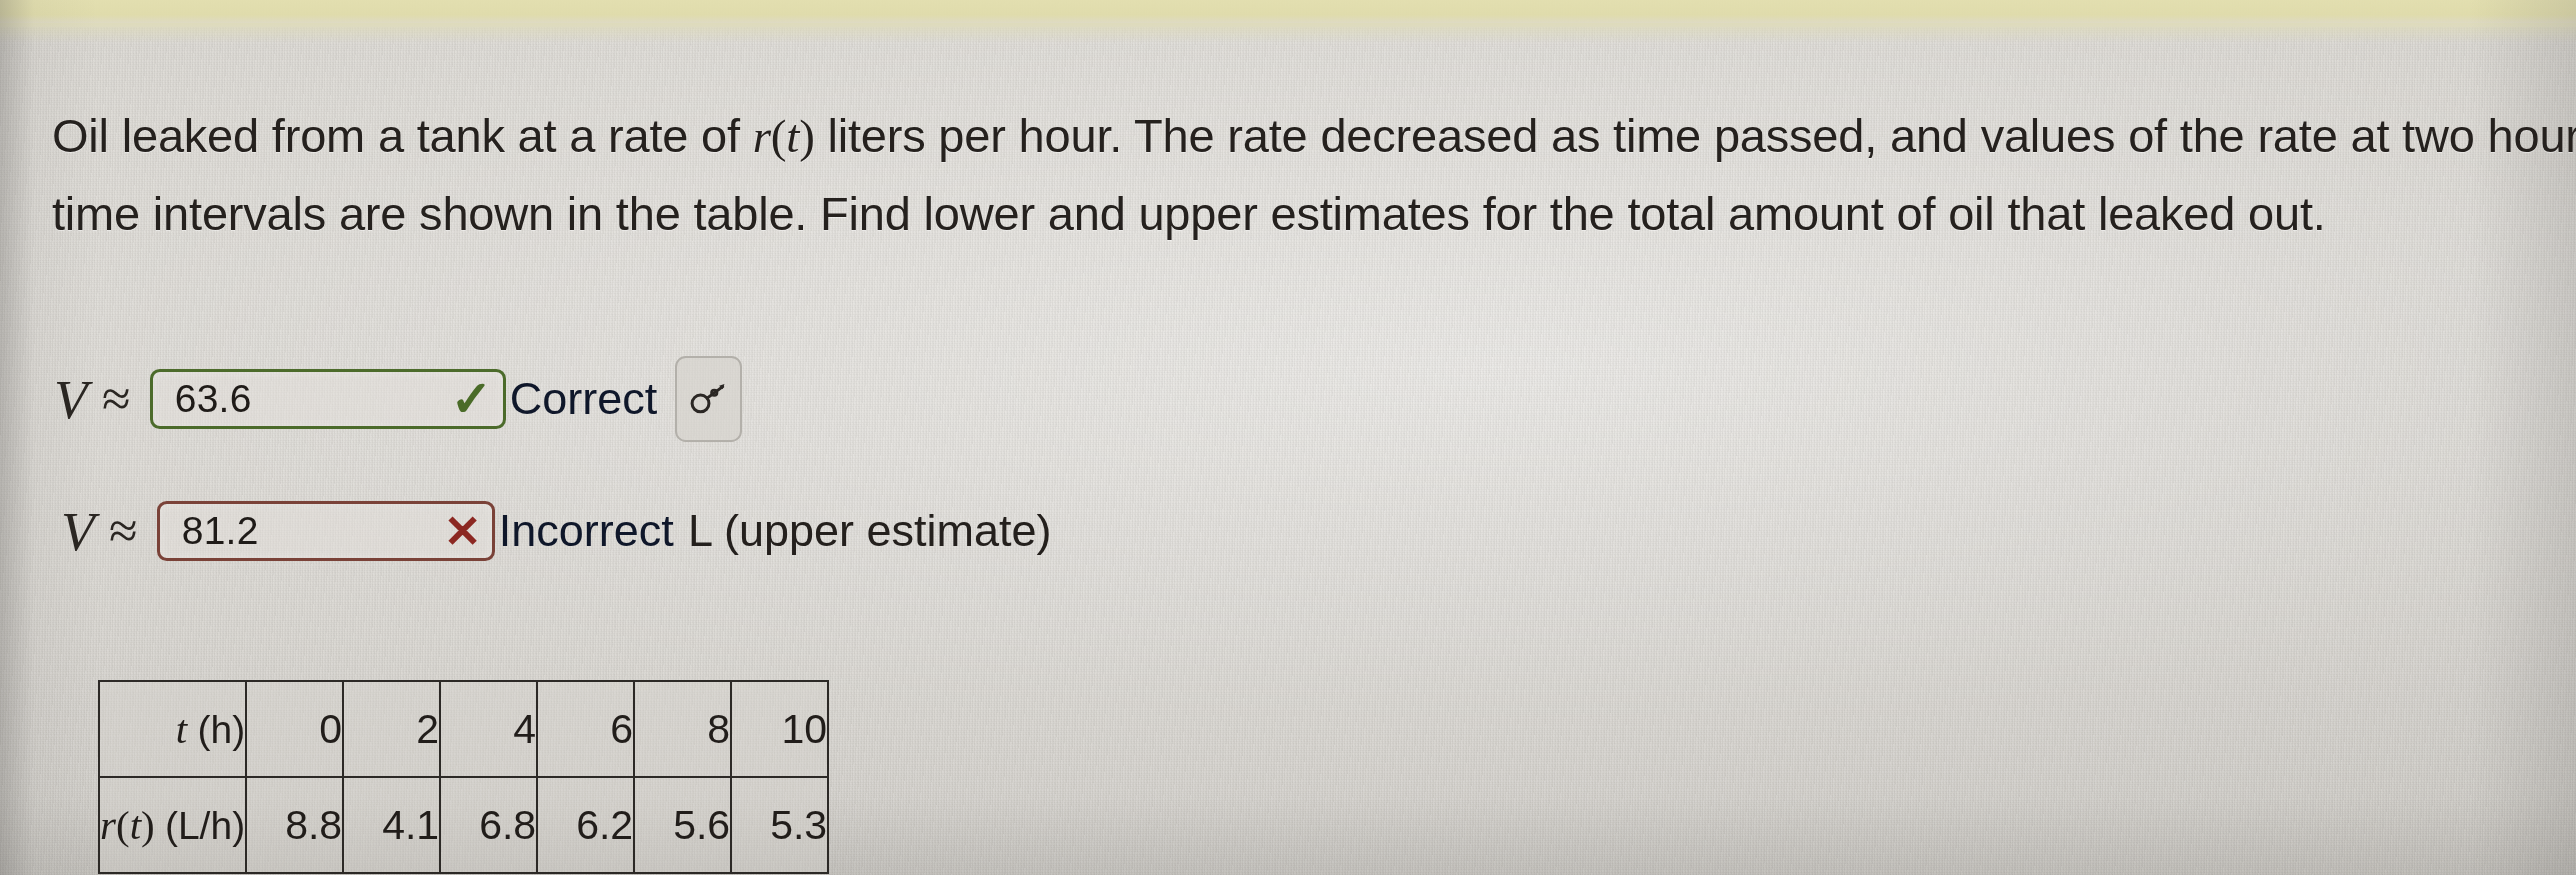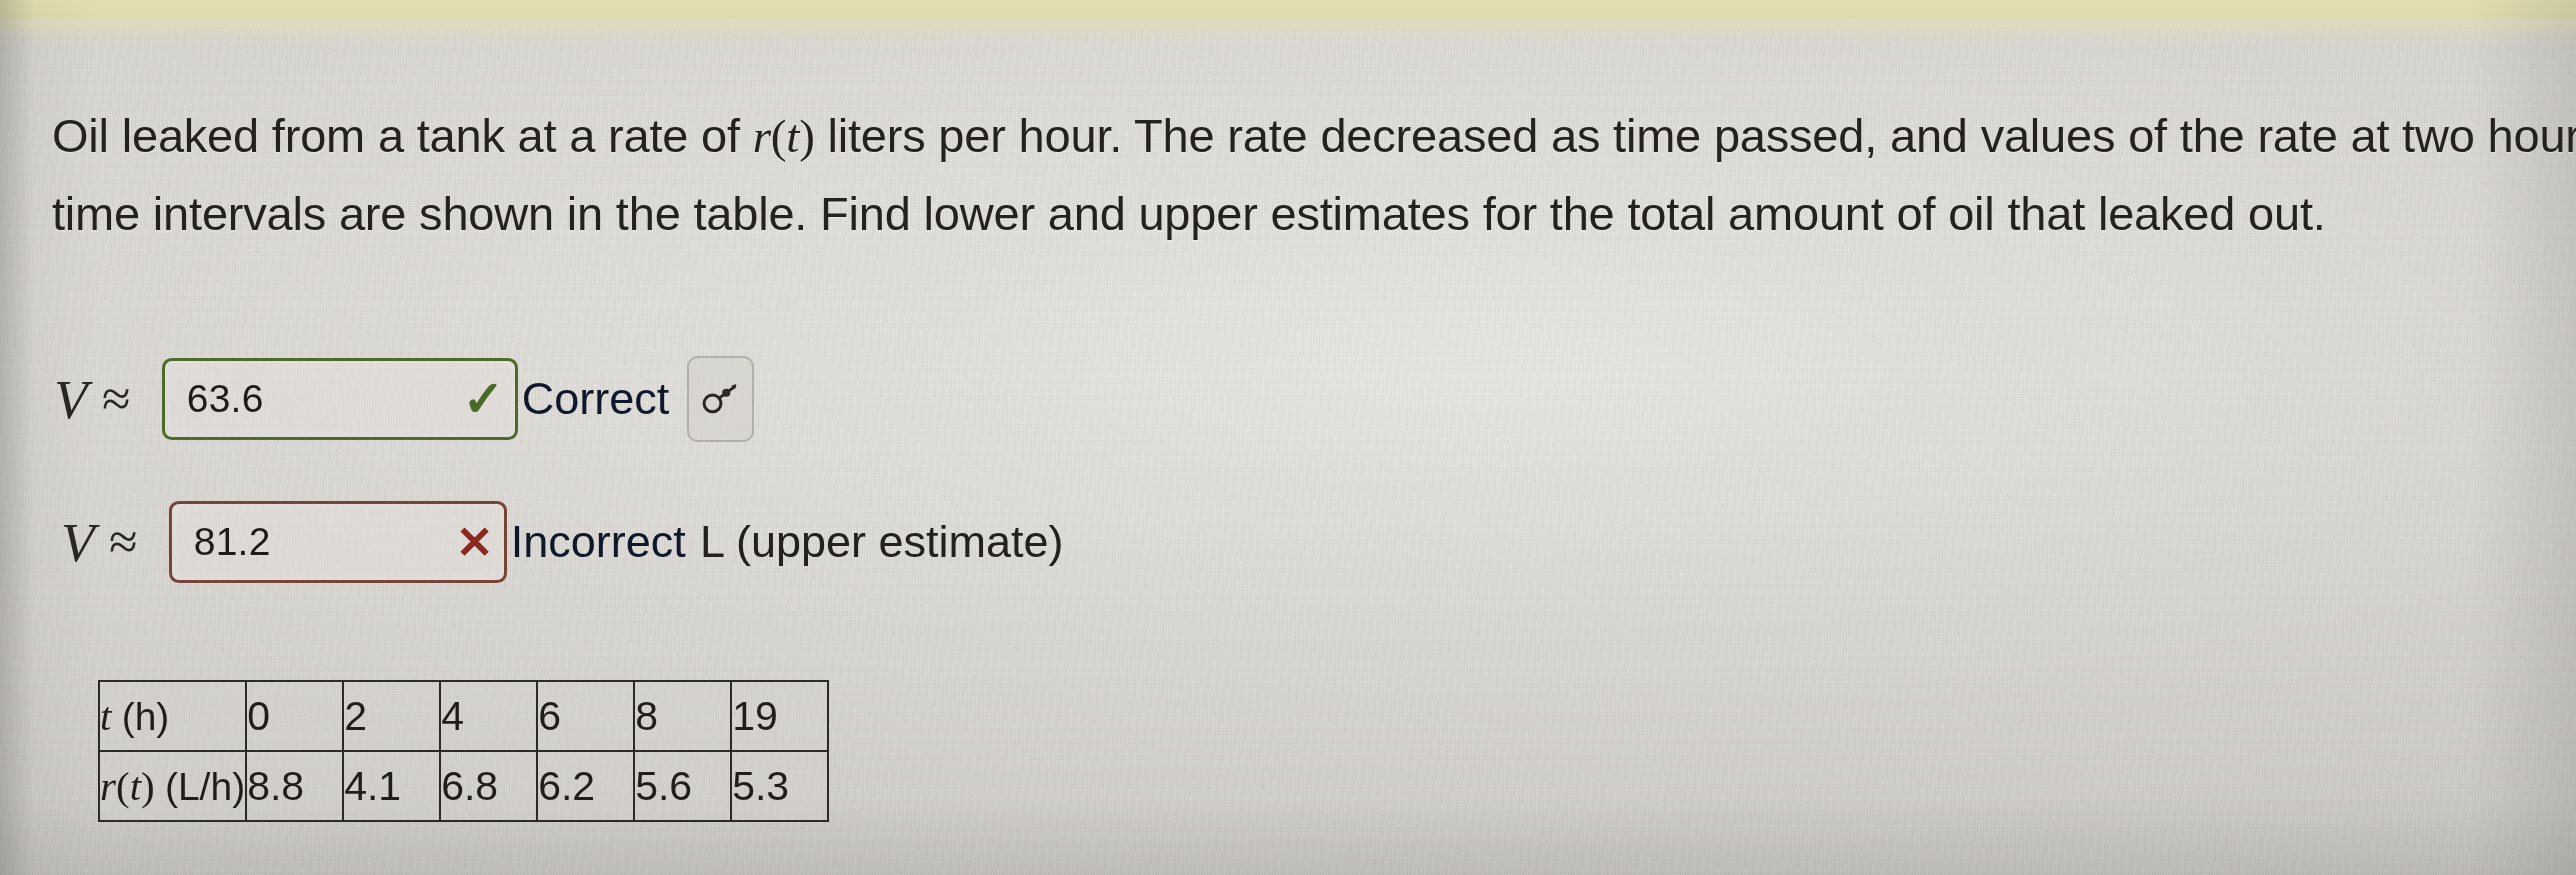--- a/index.html
+++ b/index.html
@@ -109,27 +109,26 @@
     font-family: "Liberation Serif", serif;
     font-size: 52px;
     line-height: 1;
     padding-right: 19.7px;
     color: #2a2622;
   }
 
   .answer-box {
     position: relative;
     box-sizing: border-box;
-    height: 82px;
+    height: 60px;
     border-radius: 9.8px;
     background: rgba(228,225,219,0.45);
     display: flex;
     align-items: center;
     box-shadow: inset 0 0 10.7px rgba(255,255,255,0.25);
-    margin-left: 12px;
   }
   #box-lower {
     width: 356px;
     border: 3.6px solid #4c6b2b;
   }
   #box-upper {
     width: 338px;
     border: 3.6px solid #7a4238;
   }
   .answer-value {
@@ -178,23 +177,23 @@
 
   
   #data-table-wrap { left: 98px; top: 680px; }
   table.data-table {
     border-collapse: collapse;
     background: rgba(216,213,207,0.35);
   }
   table.data-table td {
     border: 2.7px solid #2c2926;
     font-size: 41px;
-    text-align: left;
+    text-align: right;
     height: 52px;
-    padding: 8px 0;
+    padding: 21px 0;
     color: #211d1a;
     margin-top: 43px;
   }
   td.rowlabel {
     text-align: left;
     padding-left: 21.5px;
     padding-right: 21.5px;
     font-family: "Liberation Serif", serif;
     font-style: italic;
     font-size: 43px;
@@ -266,21 +265,21 @@
   <div id="data-table-wrap" class="layer">
     <table class="data-table">
       <tbody>
         <tr>
           <td class="rowlabel"><span>t</span> <span class="unit">(h)</span></td>
           <td class="datacell">0</td>
           <td class="datacell">2</td>
           <td class="datacell">4</td>
           <td class="datacell">6</td>
           <td class="datacell">8</td>
-          <td class="datacell">19</td>
+          <td class="datacell">10</td>
         </tr>
         <tr>
           <td class="rowlabel"><span>r</span><span class="fn-paren">(</span><span>t</span><span class="fn-paren">)</span> <span class="unit">(L/h)</span></td>
           <td class="datacell">8.8</td>
           <td class="datacell">4.1</td>
           <td class="datacell">6.8</td>
           <td class="datacell">6.2</td>
           <td class="datacell">5.6</td>
           <td class="datacell">5.3</td>
         </tr>

